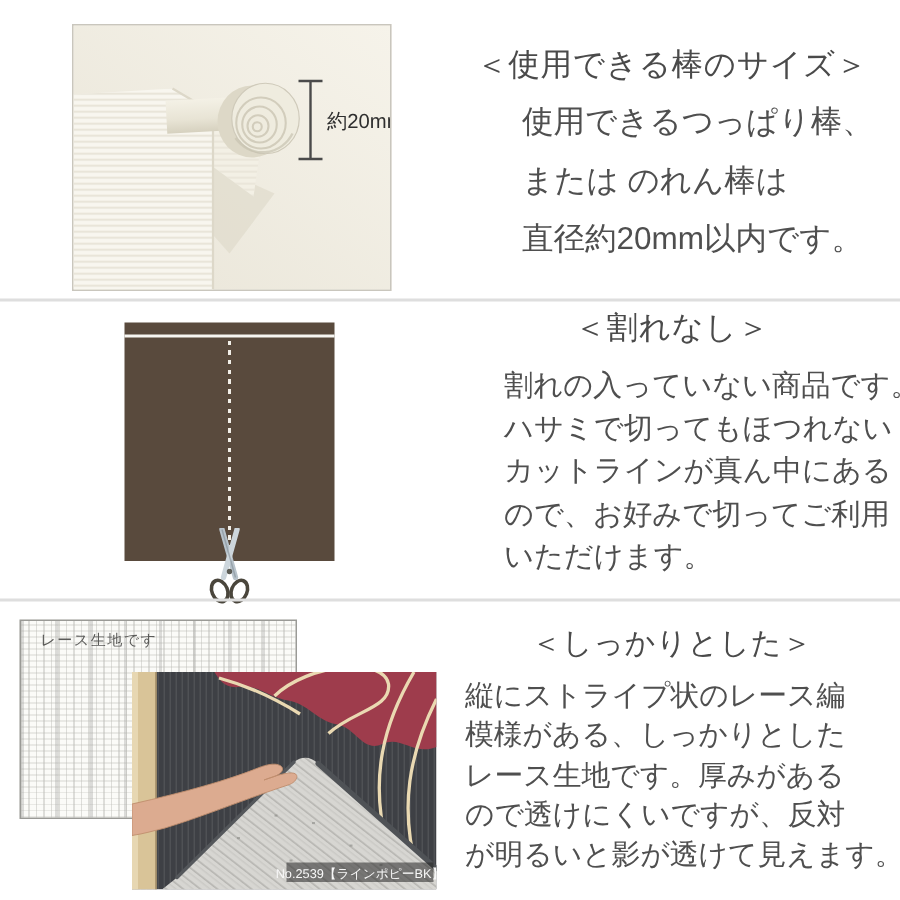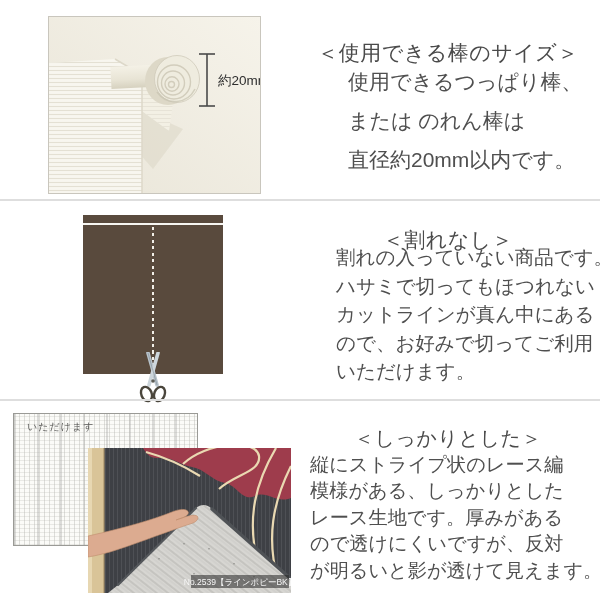--- a/index.html
+++ b/index.html
@@ -10,26 +10,26 @@
     color:#4a4a4a;
     -webkit-font-smoothing:antialiased;
   }
   .page{position:relative;width:600px;height:600px;background:#fff;}
 
   .divider{position:absolute;left:0;width:600px;height:2px;background:#dedede;}
   #divider-1{top:199px;}
   #divider-2{top:399px;}
 
   .sec-text{position:absolute;left:300px;width:296px;}
-  .sec-heading{text-align:center;font-size:21px;letter-spacing:0.5px;color:#4a4a4a;white-space:nowrap;margin-top:10px;}
+  .sec-heading{text-align:center;font-size:21px;letter-spacing:0.5px;color:#4a4a4a;white-space:nowrap;}
   .sec-body .line{white-space:nowrap;color:#4f4f4f;}
 
   #s1-heading{top:29px;}
   #s1-body{top:62px;font-size:21px;line-height:39px;padding-left:48px;}
-  #s2-heading{top:216px;}
+  #s2-heading{top:204px;}
   #s2-body{top:243px;font-size:19.5px;line-height:28.5px;padding-left:36px;}
   #s3-heading{top:415px;font-size:20px;}
   #s3-body{top:452px;font-size:19.2px;line-height:26.4px;padding-left:10px;}
 
   
   .photo-pole{
     position:absolute;left:48px;top:16px;width:211px;height:176px;
     border:1px solid #c9c6bd;box-sizing:content-box;background:#f2efe5;
   }
 
@@ -149,21 +149,21 @@
     <div class="line">割れの入っていない商品です。</div>
     <div class="line">ハサミで切ってもほつれない</div>
     <div class="line">カットラインが真ん中にある</div>
     <div class="line">ので、お好みで切ってご利用</div>
     <div class="line">いただけます。</div>
   </div>
 
   <div class="divider" id="divider-2"></div>
 
   <div class="fabric-before">
-    <div class="fabric-before-label">いただけます</div>
+    <div class="fabric-before-label">レース生地です</div>
   </div>
 
   <div class="product-photo">
     <svg width="203" height="145" viewBox="0 0 203 145">
       <defs>
         <pattern id="vstripe" width="4" height="4" patternUnits="userSpaceOnUse">
           <rect width="4" height="4" fill="#3e4045"></rect>
           <line x1="1.5" y1="0" x2="1.5" y2="4" stroke="#5a5c60" stroke-width="0.8" opacity="0.7"></line>
         </pattern>
         <pattern id="foldtex" width="7" height="7" patternUnits="userSpaceOnUse" patternTransform="rotate(38)">

